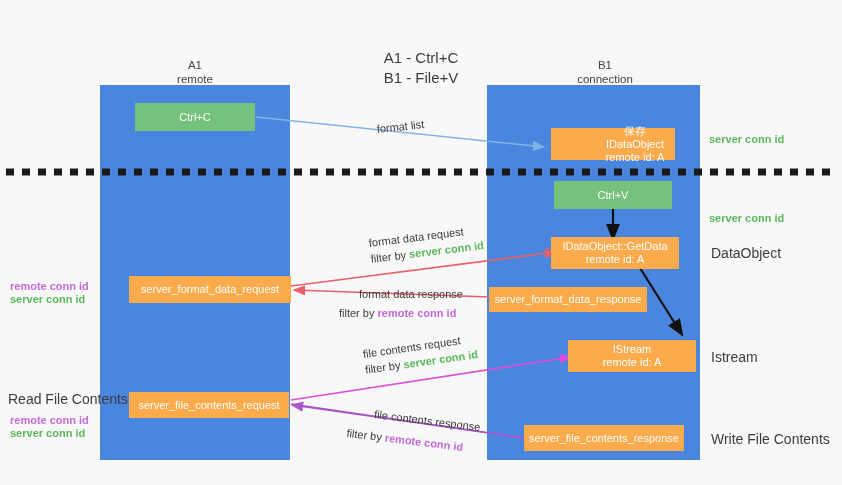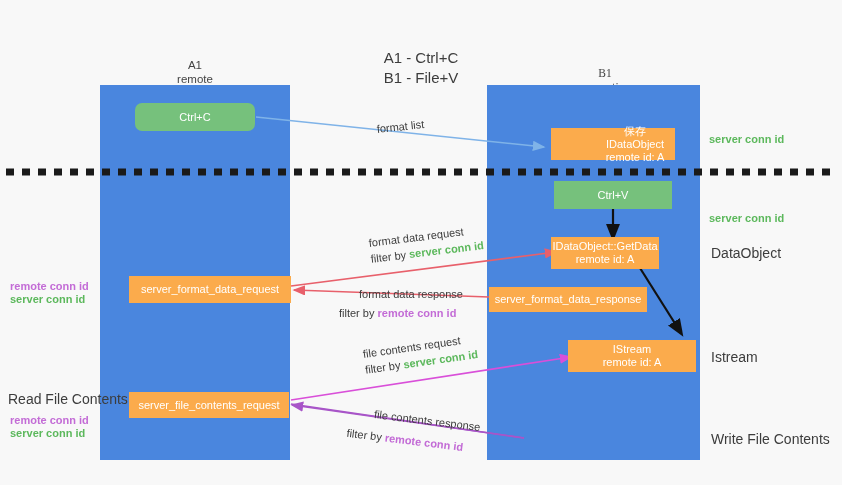--- a/index.html
+++ b/index.html
@@ -59,21 +59,21 @@
 
   <div class="abs title">
     <div>A1 - Ctrl+C</div>
     <div>B1 - File+V</div>
   </div>
 
   <div class="abs colhead" style="left:130px;top:58px;width:130px;">
     <div>A1</div>
     <div>remote</div>
   </div>
-  <div class="abs colhead" style="left:540px;top:66px;width:130px;font-family:Liberation Serif, serif;">
+  <div class="abs colhead" style="left:540px;top:58px;width:130px;">
     <div>B1</div>
     <div>connection</div>
   </div>
 
   <div class="abs lane" style="left:100px;top:85px;width:190px;height:375px;"></div>
   <div class="abs lane" style="left:487px;top:85px;width:213px;height:375px;"></div>
 
   <svg class="overlay">
     <defs>
       <marker id="ah-blue" markerWidth="9" markerHeight="9" refX="7" refY="3.2" orient="auto">
@@ -104,34 +104,34 @@
     <line x1="489" y1="297" x2="294" y2="290" stroke="#e8606b" stroke-width="1.6" marker-end="url(#ah-red)"></line>
 
     <line x1="291" y1="400" x2="571" y2="357" stroke="#d94fd9" stroke-width="1.6" marker-end="url(#ah-magenta)"></line>
 
     <line x1="291" y1="404" x2="524" y2="438" stroke="#a855c8" stroke-width="1.6"></line>
     <line x1="524" y1="438" x2="292" y2="405" stroke="#a855c8" stroke-width="1.6" marker-end="url(#ah-purple)"></line>
 
     <line x1="6" y1="172" x2="836" y2="172" stroke="#1a1a1a" stroke-width="7" stroke-dasharray="8 8"></line>
   </svg>
 
-  <div class="abs box green" style="left:135px;top:103px;width:120px;height:28px;border-radius:7px;">
+  <div class="abs box green" style="left:135px;top:103px;width:120px;height:28px;">
     <span>Ctrl+C</span>
   </div>
 
   <div class="abs box orange" style="left:551px;top:128px;width:124px;height:32px;padding-left:44px;">
     <span>保存IDataObject</span>
     <span class="l2">remote id: A</span>
   </div>
 
   <div class="abs box green" style="left:554px;top:181px;width:118px;height:28px;">
     <span>Ctrl+V</span>
   </div>
 
-  <div class="abs box orange" style="left:551px;top:237px;width:108px;height:32px;">
+  <div class="abs box orange" style="left:551px;top:237px;width:128px;height:32px;">
     <span>IDataObject::GetData</span>
     <span class="l2">remote id: A</span>
   </div>
 
   <div class="abs box orange" style="left:489px;top:287px;width:158px;height:25px;">
     <span>server_format_data_response</span>
   </div>
 
   <div class="abs box orange" style="left:129px;top:276px;width:162px;height:27px;">
     <span>server_format_data_request</span>
@@ -139,20 +139,23 @@
 
   <div class="abs box orange" style="left:568px;top:340px;width:128px;height:32px;">
     <span>IStream</span>
     <span class="l2">remote id: A</span>
   </div>
 
   <div class="abs box orange" style="left:129px;top:392px;width:160px;height:26px;">
     <span>server_file_contents_request</span>
   </div>
 
+  <div class="abs box orange" style="left:524px;top:425px;width:160px;height:26px;">
+    <span>server_file_contents_response</span>
+  </div>
 
   <div class="abs lbl rot" style="left:376px;top:122px;transform:rotate(-6deg);">format list</div>
 
   <div class="abs rot" style="left:368px;top:236px;transform:rotate(-7deg);">
     <div class="lbl">format data request</div>
     <div class="lbl" style="margin-top:2px;">
       <span>filter by </span><span class="bold-green">server conn id</span>
     </div>
   </div>
 

